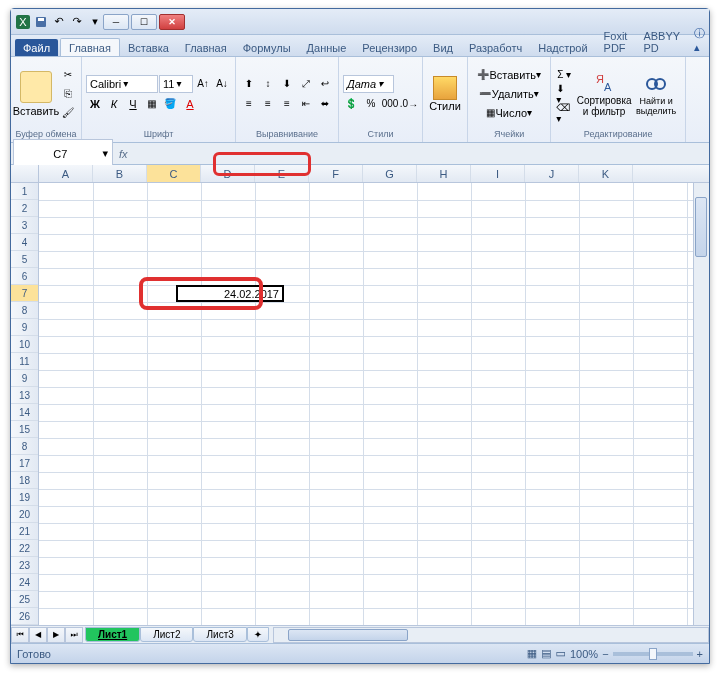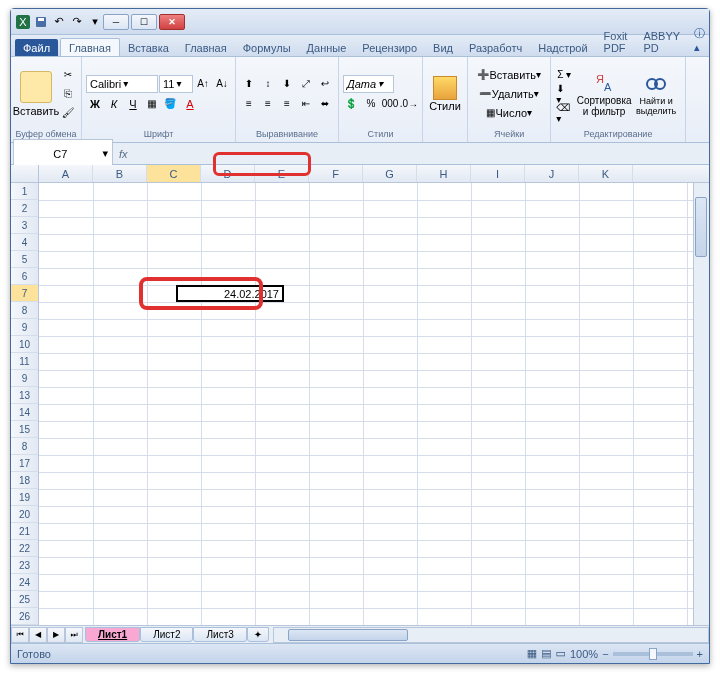--- a/index.html
+++ b/index.html
@@ -46,21 +46,21 @@
 .cell-grid{position:absolute;inset:0;}
 .gl-v{position:absolute;top:0;bottom:0;width:1px;background:#d4dde9;}
 .gl-h{position:absolute;left:0;right:0;height:1px;background:#d4dde9;}
 .active-cell{position:absolute;border:2px solid #000;background:#fff;text-align:right;padding:0 3px;line-height:15px;font-size:10px;}
 .cell-highlight{position:absolute;border:4px solid #e03030;border-radius:8px;pointer-events:none;}
 .hscroll-area{height:18px;background:#e8eef5;border-top:1px solid #b8c6dc;display:flex;align-items:center;}
 .sheet-nav{display:flex;}
 .sheet-nav-btn{width:18px;height:16px;border:1px solid #b8c6dc;background:linear-gradient(#f4f7fb,#e2e9f3);display:flex;align-items:center;justify-content:center;font-size:8px;cursor:pointer;}
 .sheet-tabs{display:flex;margin-left:2px;}
 .sheet-tab{padding:1px 12px;border:1px solid #a9bfda;background:linear-gradient(#f4f7fb,#dce6f4);font-size:10px;cursor:pointer;border-radius:0 0 3px 3px;}
-.sheet-tab.active{background:#f9a8d4;font-weight:bold;text-decoration:underline;}
+.sheet-tab.active{background:#22c55e;font-weight:bold;text-decoration:underline;}
 .scrollbar-h{flex:1;height:16px;background:#e8eef5;border:1px solid #b8c6dc;margin-left:4px;position:relative;}
 .thumb{position:absolute;background:linear-gradient(#dce6f4,#c4d4ea);border:1px solid #8aa4c8;border-radius:2px;}
 .statusbar{height:20px;background:linear-gradient(#dce6f4,#c4d4ea);border-top:1px solid #a9bfda;display:flex;align-items:center;padding:0 6px;color:#3b5a82;font-size:10px;}
 .zoom{margin-left:auto;display:flex;align-items:center;gap:4px;}
 .zoom-slider{width:80px;height:4px;background:#a9bfda;position:relative;}
 .zoom-thumb{position:absolute;width:8px;height:12px;background:#f4f7fb;border:1px solid #8aa4c8;top:-4px;left:36px;}
 .vscroll{width:16px;background:#e8eef5;border-left:1px solid #b8c6dc;position:relative;}
 svg{display:block;}
 </style>
 </head>

